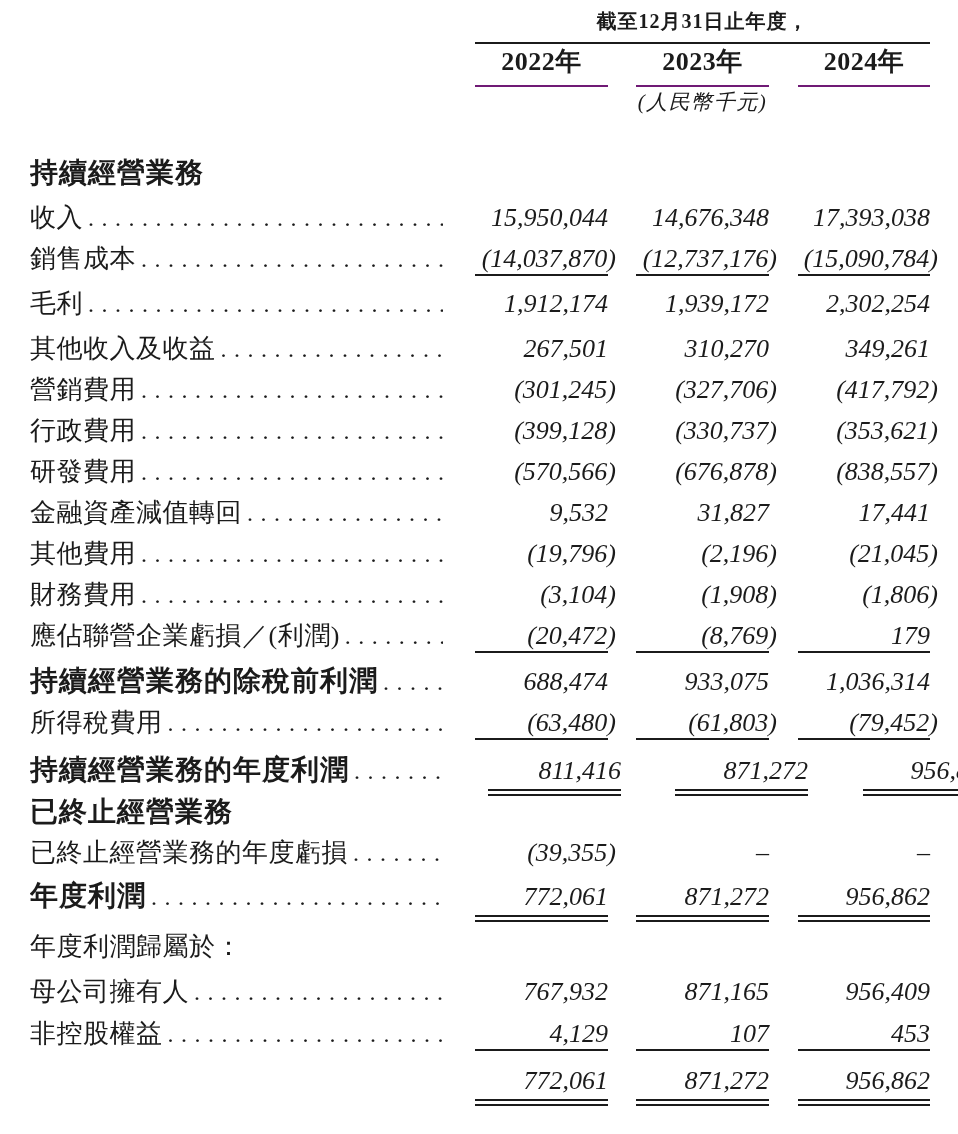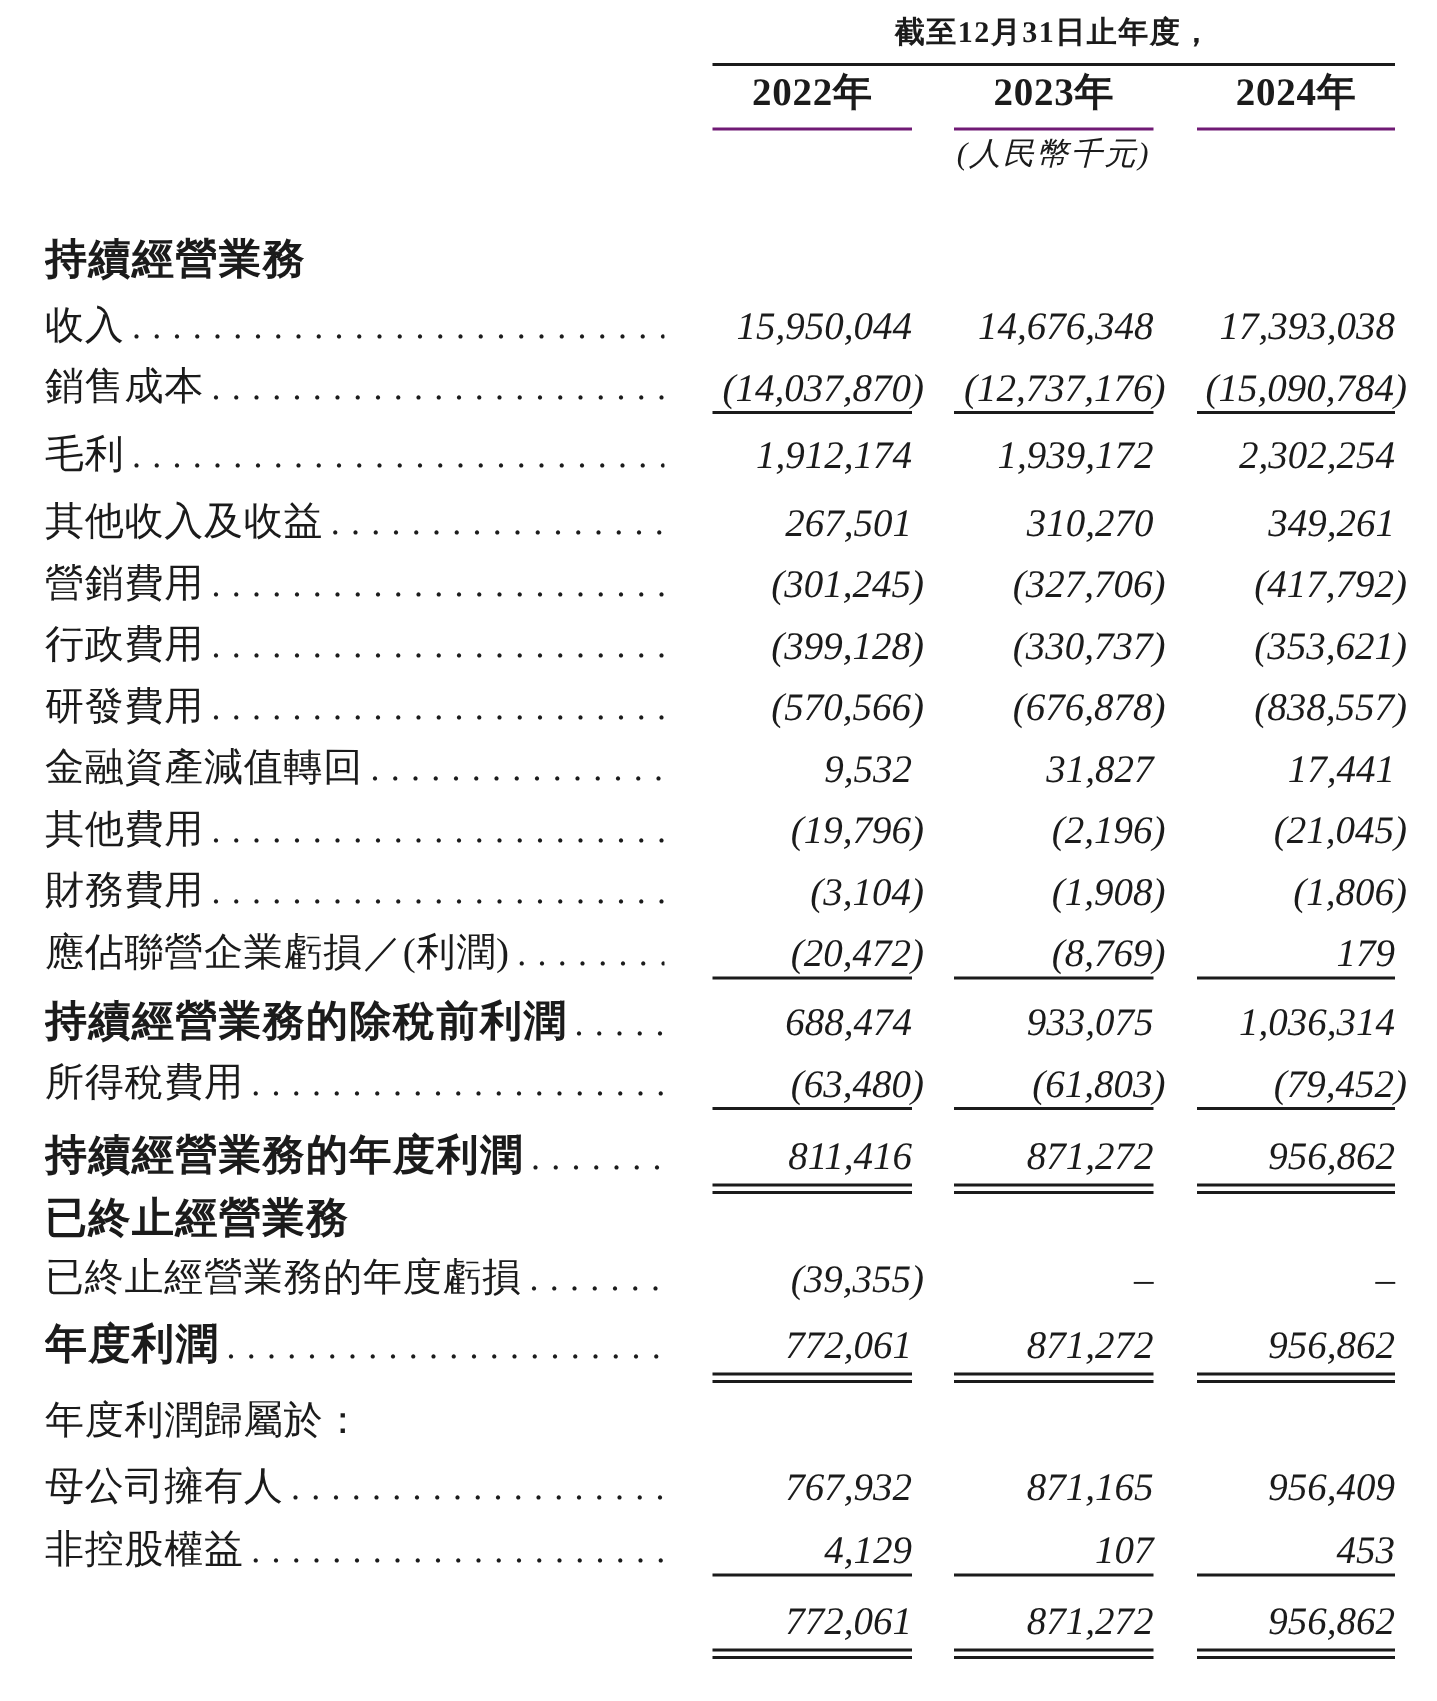--- a/index.html
+++ b/index.html
@@ -356,21 +356,21 @@
         <div class="val">
           <span class="num paren">(61,803)</span>
           <div class="ul"></div>
         </div>
         <div class="gapc"></div>
         <div class="val">
           <span class="num paren">(79,452)</span>
           <div class="ul"></div>
         </div>
       </div>
-      <div class="grid row bold" style="margin-top: 7px;">
+      <div class="grid row bold" style="margin-top: 7px; gap: 13px;">
         <div class="lab">
           <span class="lt">持續經營業務的年度利潤</span>
           <span class="leader"></span>
         </div>
         <div class="val">
           <span class="num">811,416</span>
           <div class="ul2"></div>
         </div>
         <div class="gapc"></div>
         <div class="val">

